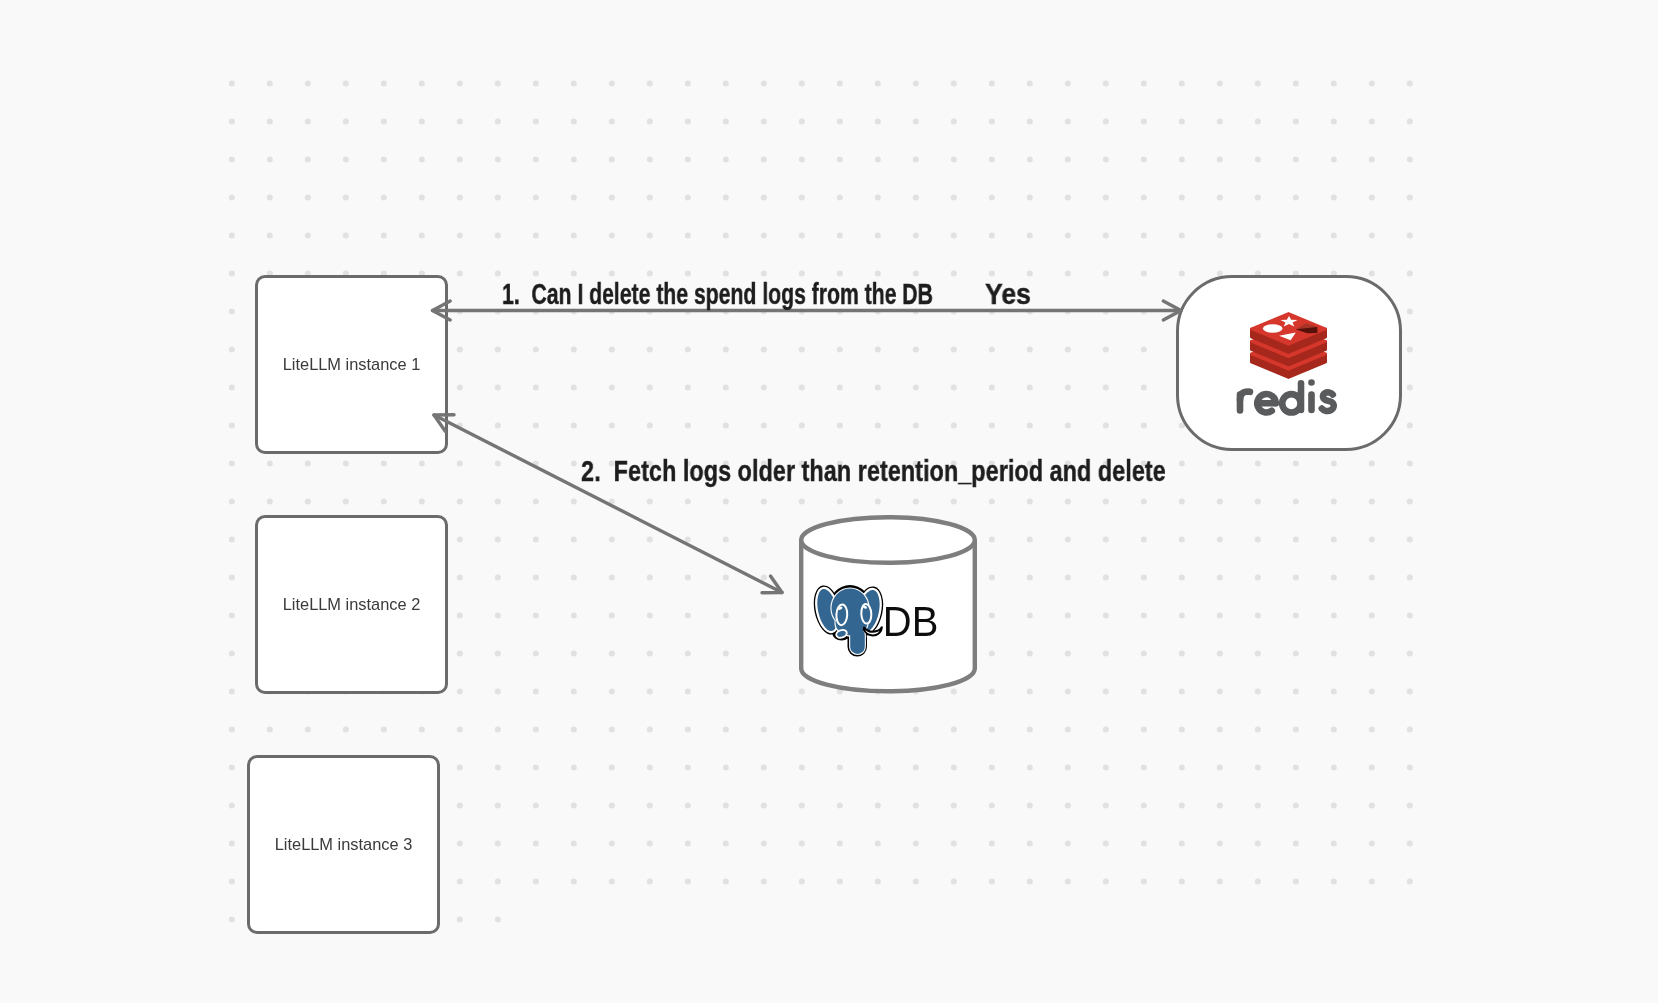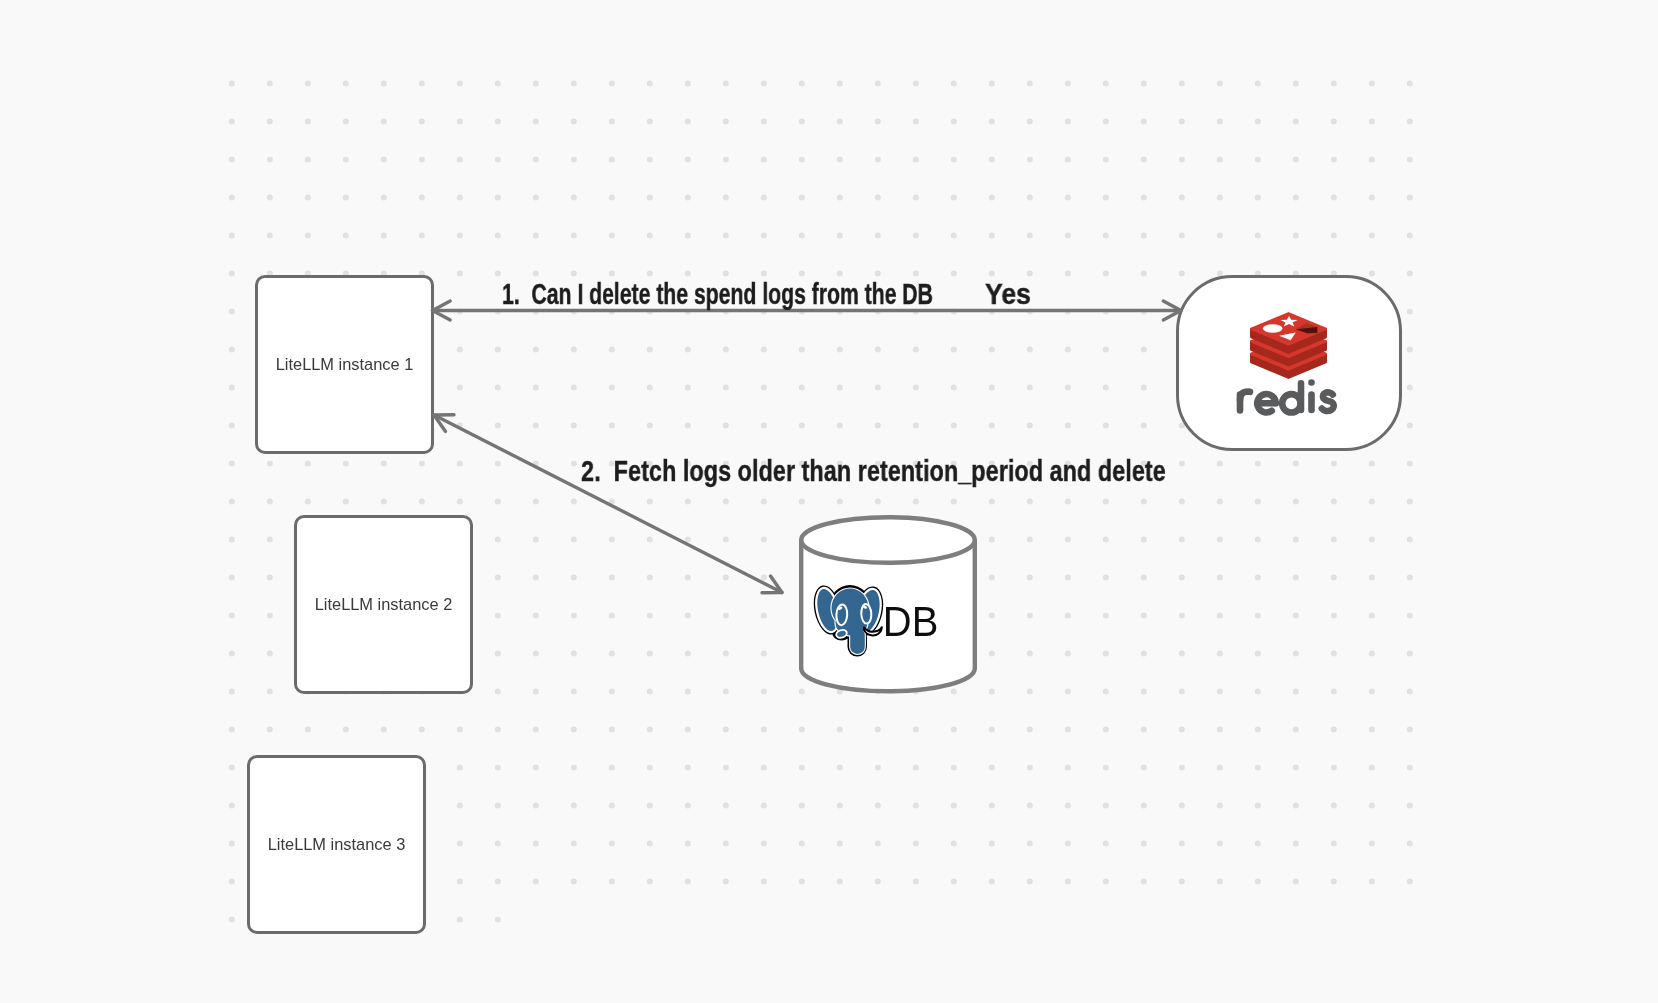--- a/index.html
+++ b/index.html
@@ -1,36 +1,36 @@
 <!DOCTYPE html>
 <html><head>
 <meta charset="utf-8">
 <style>
 html,body{margin:0;padding:0}
 body{width:1658px;height:1003px;position:relative;overflow:hidden;background:#f9f9f9;font-family:"Liberation Sans",sans-serif;}
-.box{position:absolute;will-change:transform;box-sizing:border-box;width:179px;height:179px;background:#fff;border:3.3px solid #6b6b6b;border-radius:10px;display:flex;align-items:center;justify-content:center;color:#3a3a3a;font-size:16.4px;}
+.box{position:absolute;will-change:transform;box-sizing:border-box;width:193px;height:179px;background:#fff;border:3.3px solid #6b6b6b;border-radius:10px;display:flex;align-items:center;justify-content:center;color:#3a3a3a;font-size:16.4px;}
 .rbox{position:absolute;box-sizing:border-box;left:1176px;top:275px;width:226px;height:176px;background:#fff;border:3.4px solid #6b6b6b;border-radius:56px;}
 .lab{position:absolute;will-change:transform;font-weight:bold;color:#1d1d1d;-webkit-text-stroke:0.4px #1d1d1d;font-size:29px;white-space:pre;transform-origin:0 0;line-height:1;}
 
 svg.ov{position:absolute;left:0;top:0;will-change:transform;}
 </style>
 </head>
 <body>
 <svg class="ov" width="1658" height="1003" viewBox="0 0 1658 1003">
   <defs>
     <pattern id="dotp" width="38" height="38" patternUnits="userSpaceOnUse">
       <circle cx="3.8" cy="7.5" r="3.0" fill="#e1e1e1"></circle>
     </pattern>
   </defs>
   <rect x="213" y="65" width="1216" height="836" fill="url(#dotp)"></rect>
   <rect x="213" y="901" width="304" height="38" fill="url(#dotp)"></rect>
 </svg>
 
 <div class="box" style="left:255px;top:275px;">LiteLLM instance 1</div>
-<div class="box" style="left:255px;top:515px;margin-left:39px;">LiteLLM instance 2</div>
+<div class="box" style="left:255px;top:515px;">LiteLLM instance 2</div>
 <div class="box" style="left:247px;top:755px;">LiteLLM instance 3</div>
 <div class="rbox"></div>
 
 <svg class="ov" width="1658" height="1003" viewBox="0 0 1658 1003">
 
   <g stroke="#757575" stroke-width="3.4" fill="none" stroke-linecap="round" stroke-linejoin="round">
     <path d="M432.5,310.5 L1181,310.5"></path>
     <path d="M450.2,301.1 L432.5,310.5 L450.2,319.9"></path>
     <path d="M1163.3,301.1 L1181,310.5 L1163.3,319.9"></path>
     <path d="M434,415 L782,592.5"></path>

